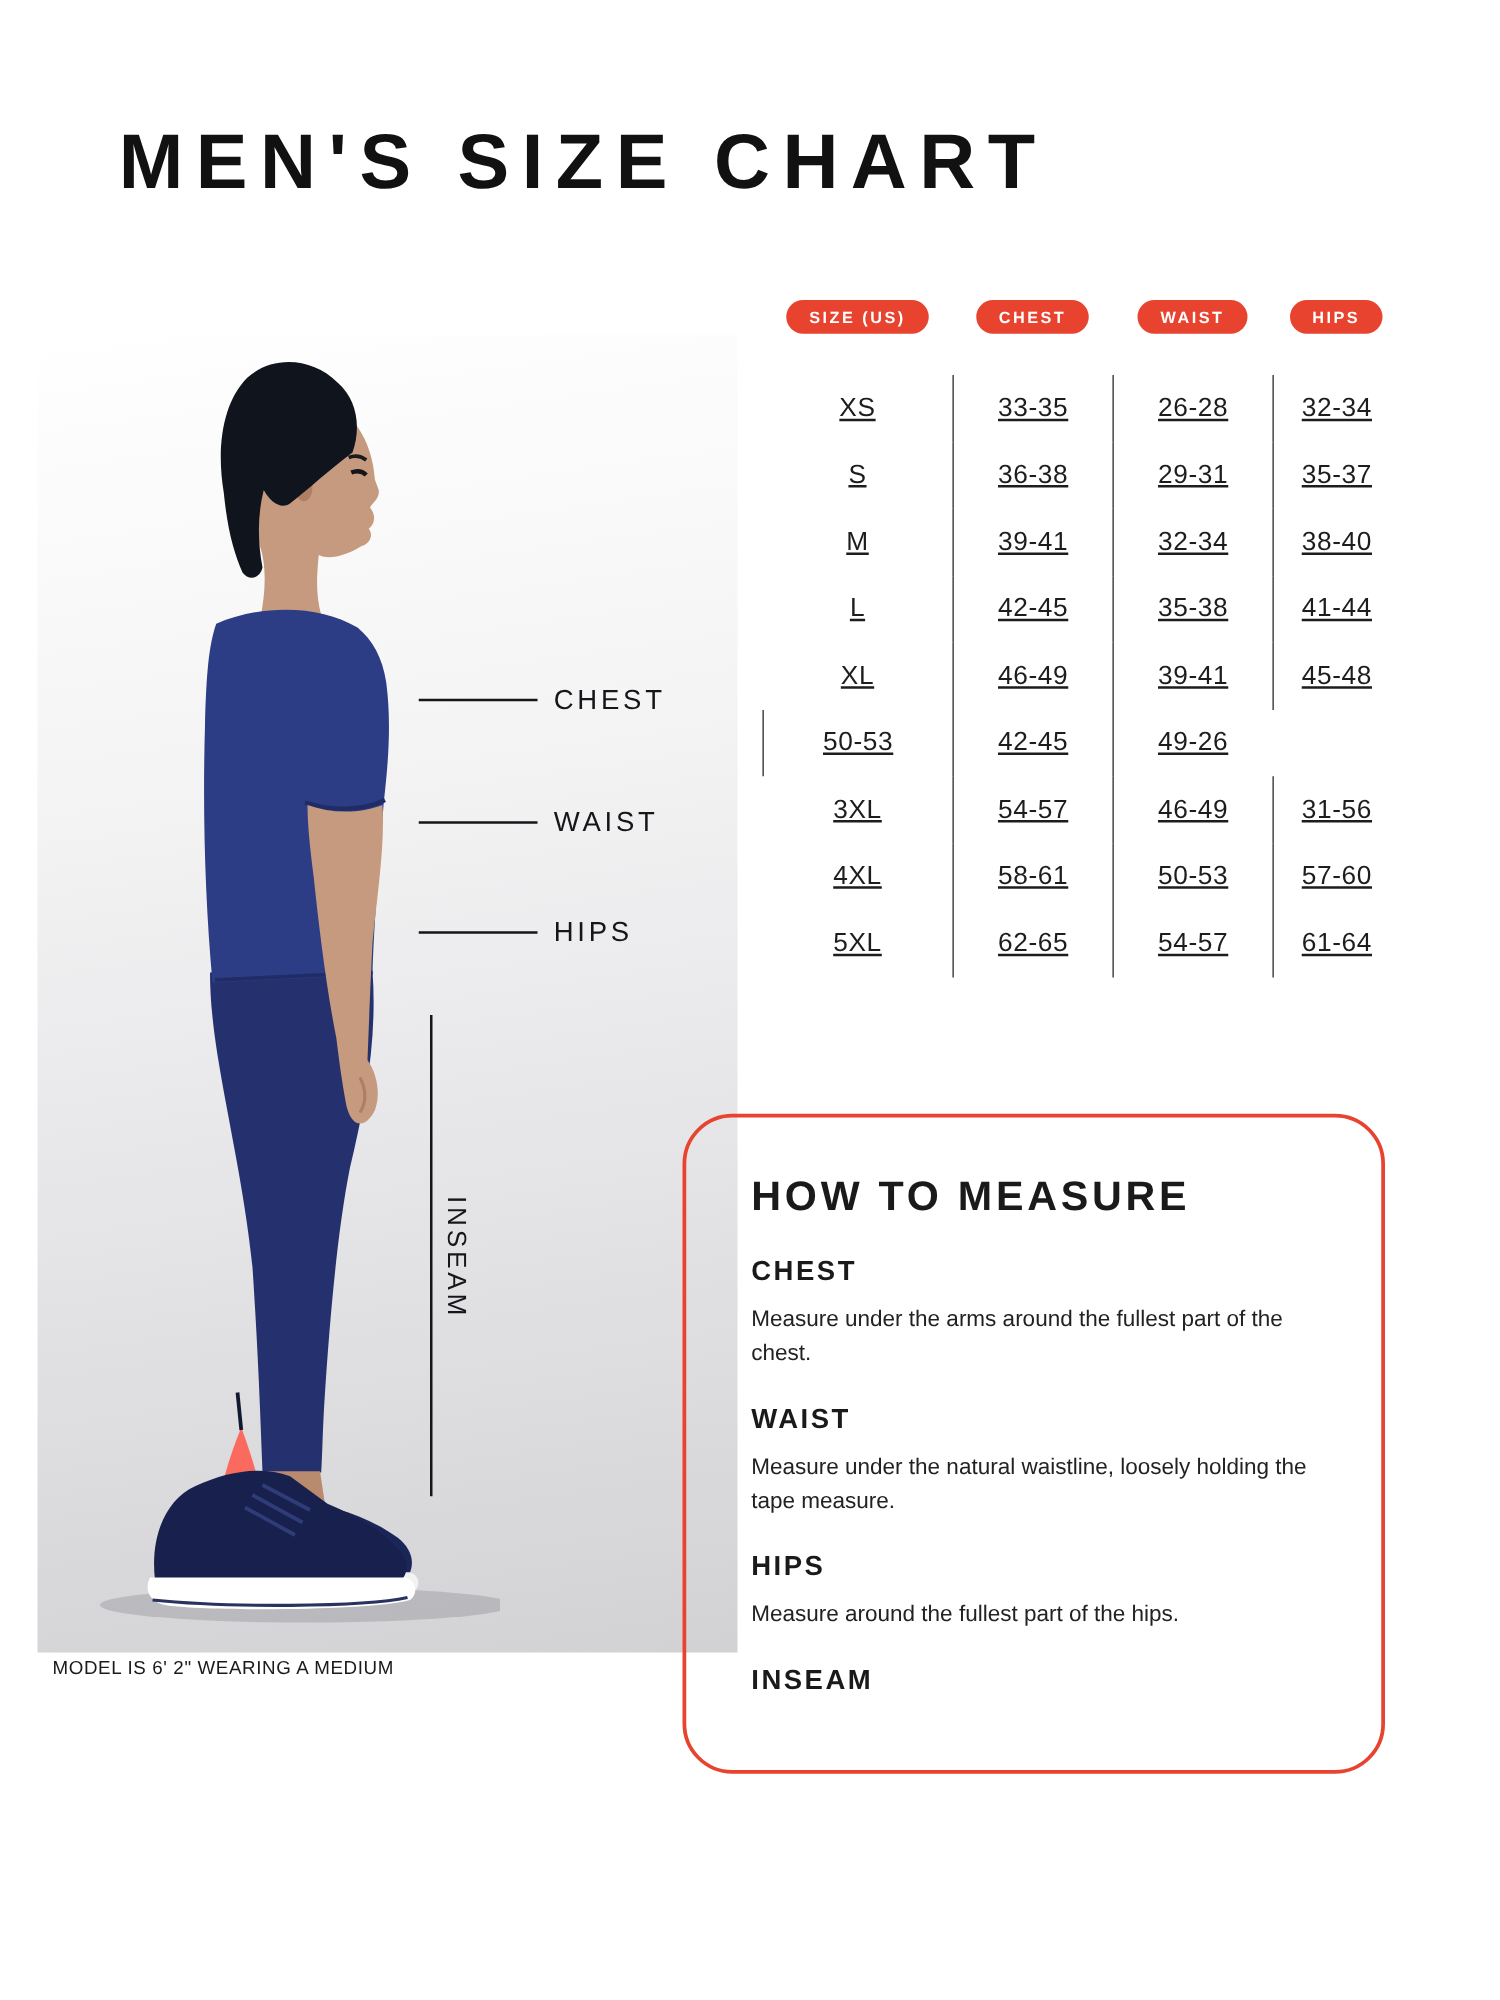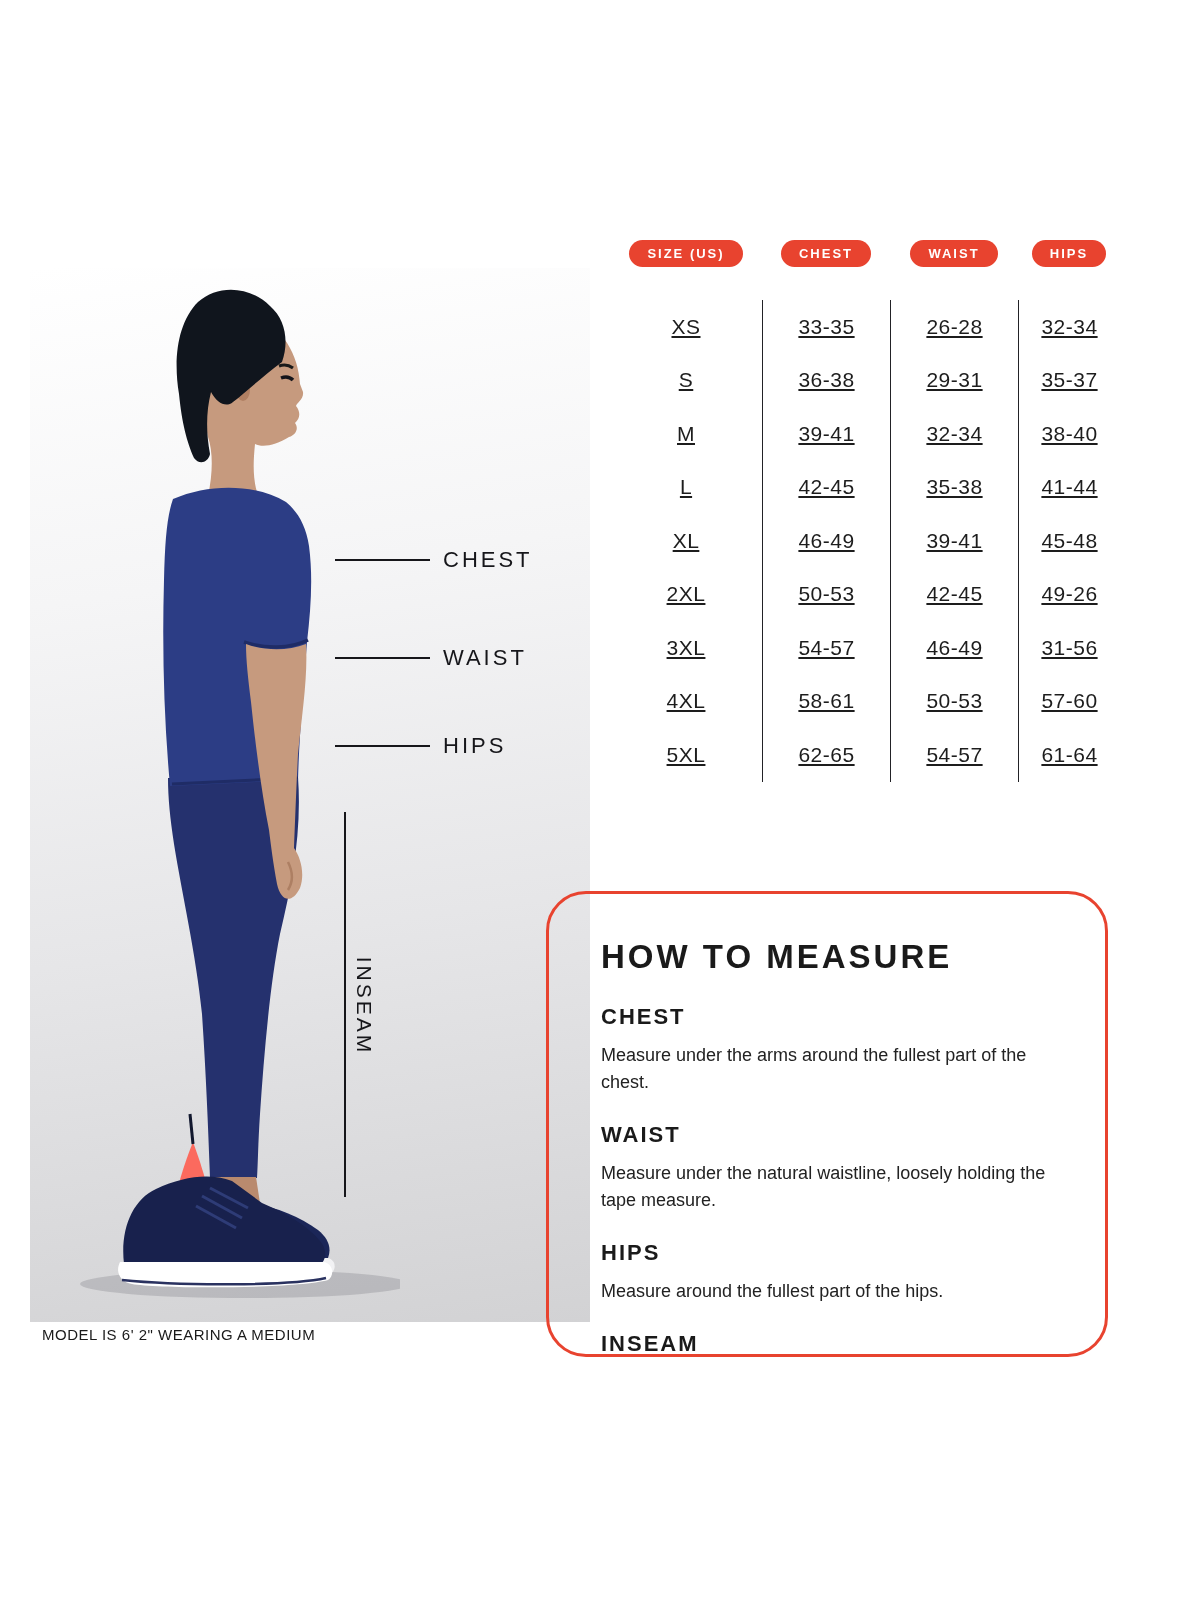--- a/index.html
+++ b/index.html
@@ -50,33 +50,34 @@
   .st-rows { margin-top:26px; }
   .st-row { display:grid; grid-template-columns:152px 128px 128px 102px; height:53.5px; }
   .st-cell {
     display:flex; align-items:center; justify-content:center;
     font-size:21px; letter-spacing:0.5px; color:#1d1d1d;text-decoration:underline;
   }
   .st-cell.bL { border-left:1.5px solid #222226;text-align:center; }
 
   
   .htm-box {
-    position:absolute; left:546px; top:891px; width:562px; height:466px;
+    position:absolute; left:546px; top:891px; width:562px; height:528px;
     border:3.5px solid #e8432f; border-radius:40px; background:transparent;
     padding:44px 0 0 52px;
   }
   .htm-title { font-size:33px; font-weight:700; letter-spacing:3px; color:#1a1a1a; margin-bottom:28px; }
   .htm-heading { font-size:22px; font-weight:700; letter-spacing:2px; color:#1a1a1a; margin-bottom:12px; }
   .htm-text { font-size:18px; line-height:27px; color:#222222; width:450px; margin-bottom:26px; }
 </style>
 </head>
 <body>
 
 <div class="canvas">
 
+  <div class="page-title">MEN'S SIZE CHART</div>
 
   <div class="photo-bg"></div>
 
   <svg class="model-svg" viewBox="0 0 340 1050" xmlns="http://www.w3.org/2000/svg">
 
     <ellipse cx="185" cy="1012" rx="165" ry="14" fill="rgba(60,60,70,0.18)"></ellipse>
 
     <path fill="#25316e" d="M 238 505
          C 242 560, 232 612, 220 662
          C 210 712, 204 782, 200 842
@@ -206,21 +207,20 @@
         <div class="st-cell bL">35-38</div>
         <div class="st-cell bL">41-44</div>
       </div>
       <div class="st-row">
         <div class="st-cell">XL</div>
         <div class="st-cell bL">46-49</div>
         <div class="st-cell bL">39-41</div>
         <div class="st-cell bL">45-48</div>
       </div>
       <div class="st-row">
-        <div class="st-cell">2XL</div>
         <div class="st-cell bL">50-53</div>
         <div class="st-cell bL">42-45</div>
         <div class="st-cell bL">49-26</div>
       </div>
       <div class="st-row">
         <div class="st-cell">3XL</div>
         <div class="st-cell bL">54-57</div>
         <div class="st-cell bL">46-49</div>
         <div class="st-cell bL">31-56</div>
       </div>

